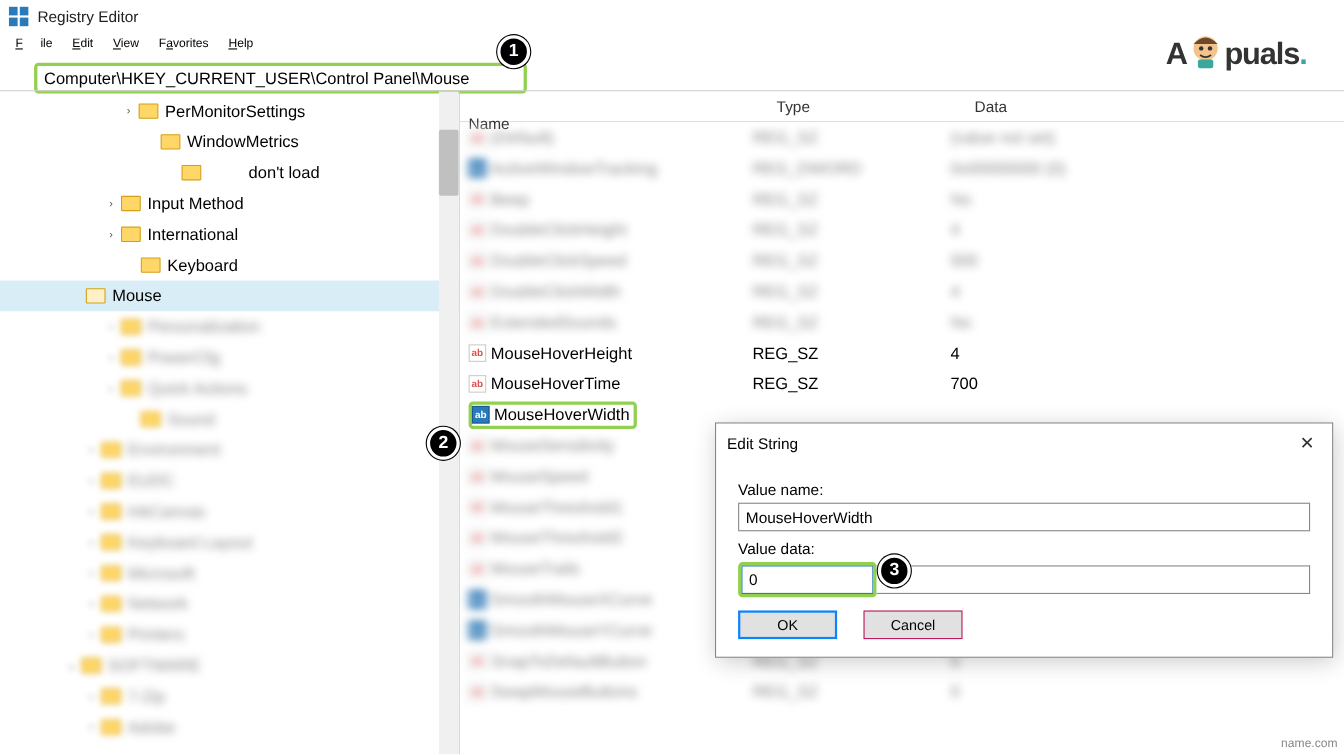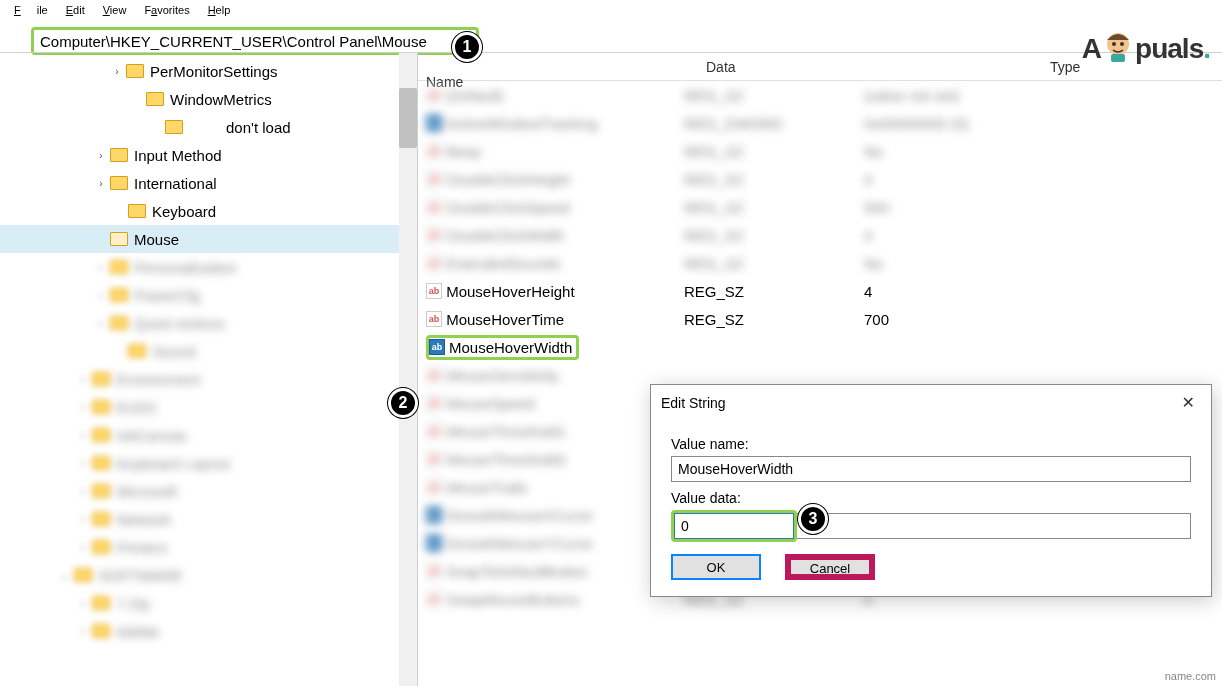--- a/index.html
+++ b/index.html
@@ -61,40 +61,51 @@
 .dialog-title { display: flex; align-items: center; justify-content: space-between; padding: 6px 10px; font-size: 14px; }
 .dialog-title .close { font-size: 16px; color: #333; padding: 2px 6px; cursor: default; }
 .dialog-body { padding: 8px 20px 16px 20px; }
 .dialog-body .lbl { font-size: 14px; margin: 8px 0 4px 0; }
 .dialog-body input.txt { width: 100%; padding: 4px 6px; font-size: 14px; border: 1px solid #888; background: #fff; }
 .vd-hl { border: 3px solid #92d050; border-radius: 4px; display: inline-block; padding: 0; }
 .vd-hl input { border: 1px solid #2a7ab9 !important; width: 120px !important; }
 .dlg-vd-row { display: flex; align-items: center; }
 .dlg-vd-row input.rest { flex: 1; border-left: none; }
 .dialog-buttons { display: flex; gap: 24px; padding-top: 12px; }
-.dialog-buttons button { width: 90px; height: 26px; border: 6px solid #be185d; background: #e1e1e1; font-size: 13px; cursor: default; }
+.dialog-buttons button { width: 90px; height: 26px; border: 1px solid #be185d; background: #e1e1e1; font-size: 13px; cursor: default; }
 .dialog-buttons button.primary { border: 2px solid #0a84ff; }
 
 
 .step { position: absolute; width: 30px; height: 30px; border-radius: 50%; background: #000; color: #fff; border: 3px solid #fff; box-shadow: 0 0 0 1px #000; display: flex; align-items: center; justify-content: center; font-weight: bold; font-size: 16px; z-index: 100; }
 .step1 { left: 452px; top: 32px; }
 .step2 { left: 388px; top: 388px; }
 .step3 { left: 798px; top: 504px; }
 
-.logo { position: absolute; right: 12px; top: 30px; font-size: 28px; font-weight: 700; color: #333; letter-spacing: -1px; filter: blur(0.3px); }
+.logo { position: absolute; right: 34px; top: 30px; font-size: 28px; font-weight: 700; color: #333; letter-spacing: -1px; filter: blur(0.3px); }
 .logo .teal { color: #3aa89c; }
 .logo-face { display: inline-block; width: 34px; height: 34px; vertical-align: -6px; }
 
 .watermark { position: absolute; right: 6px; bottom: 4px; font-size: 11px; color: #888; }
 </style>
 </head>
 <body>
 
 <div class="window">
 
+  <div class="titlebar">
+    <span class="app-icon">
+      <svg viewBox="0 0 18 18">
+          <rect x="0" y="0" width="8" height="8" fill="#2a7ab9"></rect>
+          <rect x="10" y="0" width="8" height="8" fill="#2a7ab9"></rect>
+          <rect x="0" y="10" width="8" height="8" fill="#2a7ab9"></rect>
+          <rect x="10" y="10" width="8" height="8" fill="#2a7ab9"></rect>
+        </svg>
+    </span>
+    <span class="title">Registry Editor</span>
+  </div>
 
   <div class="menubar">
     <span><u>F</u><span></span>ile</span>
     <span><u>E</u>dit</span>
     <span><u>V</u>iew</span>
     <span>F<u>a</u>vorites</span>
     <span><u>H</u>elp</span>
   </div>
 
   <div class="addressbar-wrap">
@@ -130,21 +141,21 @@
           <div class="tree-item" style="padding-left: 94px;">
             <span class="expander">›</span>
             <span class="folder"></span>
             <span class="label">International</span>
           </div>
           <div class="tree-item" style="padding-left: 112px;">
             <span class="expander"></span>
             <span class="folder"></span>
             <span class="label">Keyboard</span>
           </div>
-          <div class="tree-item selected" style="padding-left: 94px;">
+          <div class="tree-item selected" style="padding-left: 62px;">
             <span class="expander"></span>
             <span class="folder open"></span>
             <span class="label">Mouse</span>
           </div>
           <div class="tree-item blur" style="padding-left: 94px;">
             <span class="expander">›</span>
             <span class="folder"></span>
             <span class="label">Personalization</span>
           </div>
           <div class="tree-item blur" style="padding-left: 94px;">
@@ -214,22 +225,22 @@
           </div>
         </div>
       <div class="tree-scroll">
           <div class="thumb"></div>
         </div>
     </div>
 
     <div class="list-pane">
       <div class="list-header">
         <div class="col col-name">Name</div>
+        <div class="col col-type">Type</div>
         <div class="col col-data">Data</div>
-        <div class="col col-type">Type</div>
       </div>
       <div class="list-body" id="listbody">
           <div class="list-row blur">
             <span class="cell name-cell"><span class="reg-icon-str">ab</span>&nbsp;<span>(Default)</span></span>
             <span class="cell type-cell">REG_SZ</span>
             <span class="cell data-cell">(value not set)</span>
           </div>
           <div class="list-row blur">
             <span class="cell name-cell"><span class="reg-icon-str blue">011</span>&nbsp;<span>ActiveWindowTracking</span></span>
             <span class="cell type-cell">REG_DWORD</span>

